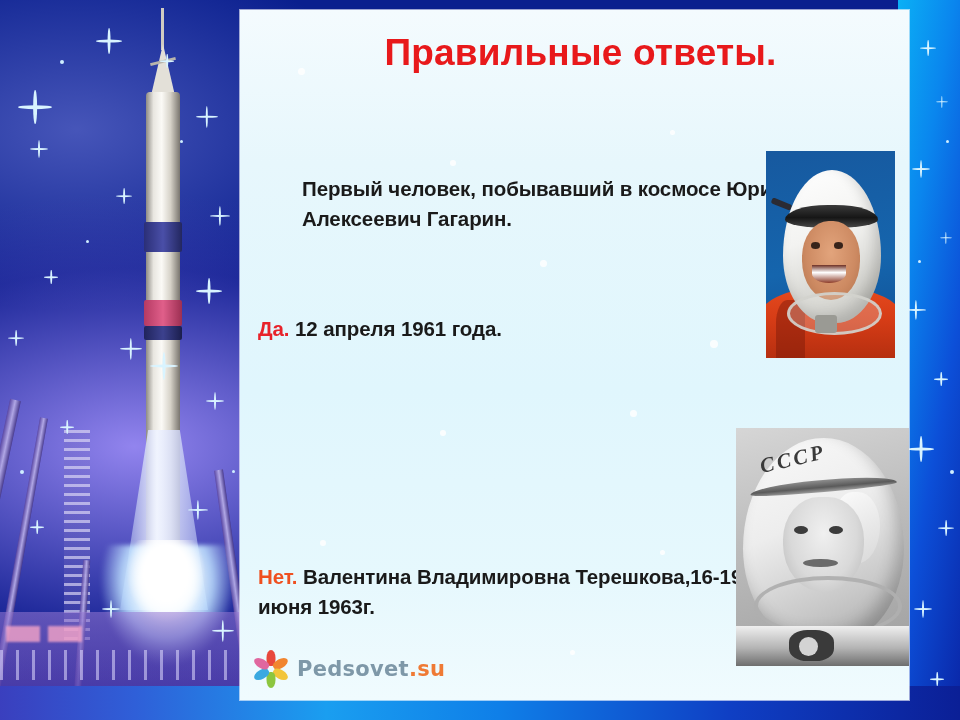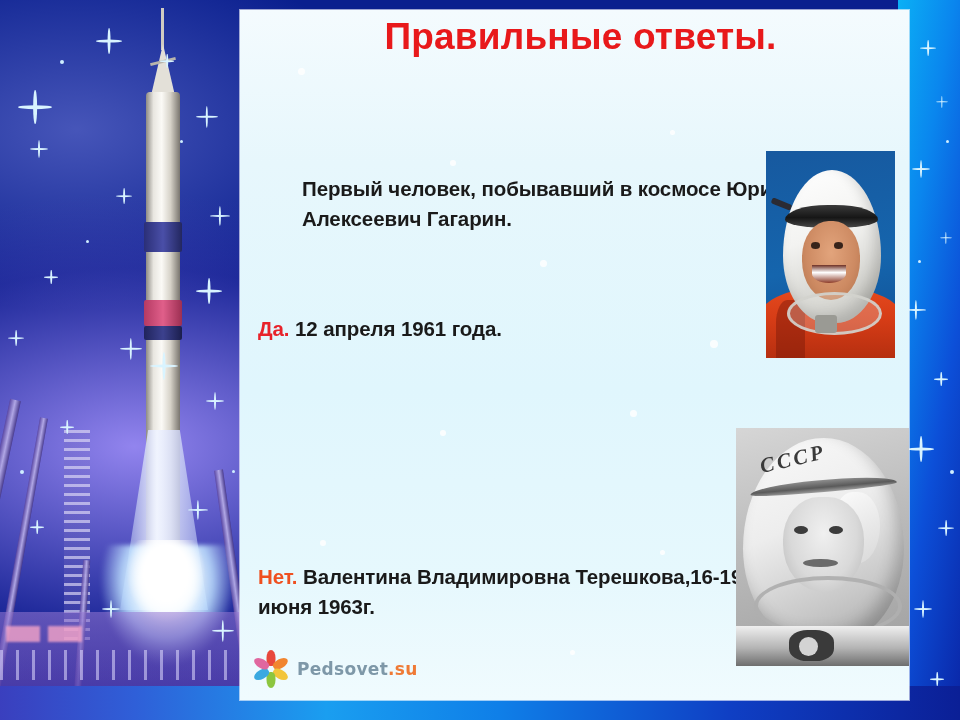--- a/index.html
+++ b/index.html
@@ -92,21 +92,21 @@
   
   .panel{
     position:absolute;left:240px;top:10px;width:669px;height:690px;
     background:linear-gradient(180deg,#f4fbfe 0%,#e7f7fc 22%,#e0f6fd 55%,#e6f8fd 82%,#f0fbfe 100%);
     box-shadow:0 0 0 1px rgba(255,255,255,.6);
     overflow:hidden;
   }
   .panel .sparkle{position:absolute;border-radius:50%;background:#ffffff;opacity:.85;filter:blur(.6px);}
 
   .title{
-    position:absolute;left:0;right:0;top:6px;text-align:center;
+    position:absolute;left:0;right:0;top:22px;text-align:center;
     font-size:37px;font-weight:bold;color:#e8191b;letter-spacing:.2px;
     padding-left:12px;
   }
   .q1{
     position:absolute;left:0;right:0;top:94px;text-align:center;
     font-size:33px;font-weight:bold;color:#e8191b;padding-left:10px;
   }
   .q2{
     position:absolute;left:0;right:300px;top:377px;text-align:center;
     font-size:33px;font-weight:bold;color:#ee1c24;
@@ -209,21 +209,21 @@
   .tk-valve2{position:absolute;left:36%;bottom:4%;width:11%;height:8%;background:#d3d3d3;border-radius:50%;}
 
   
   .logo{position:absolute;left:14px;bottom:14px;display:flex;align-items:center;gap:9px;}
   .logo-mark{position:relative;width:34px;height:34px;}
   .petal{
     position:absolute;left:50%;top:50%;width:9px;height:16px;border-radius:50% 50% 40% 40%;
     transform-origin:50% 100%;
   }
   .logo-text{
-    font-size:17px;font-weight:bold;color:#7e98a8;letter-spacing:.3px;
+    font-size:21px;font-weight:bold;color:#7e98a8;letter-spacing:.3px;
     font-family:"DejaVu Sans","Liberation Sans",sans-serif;
   }
   .logo-su{color:#ef7a35;}
 </style>
 </head>
 <body>
 
 <div id="slide">
 
   <div class="bg-space"></div>

